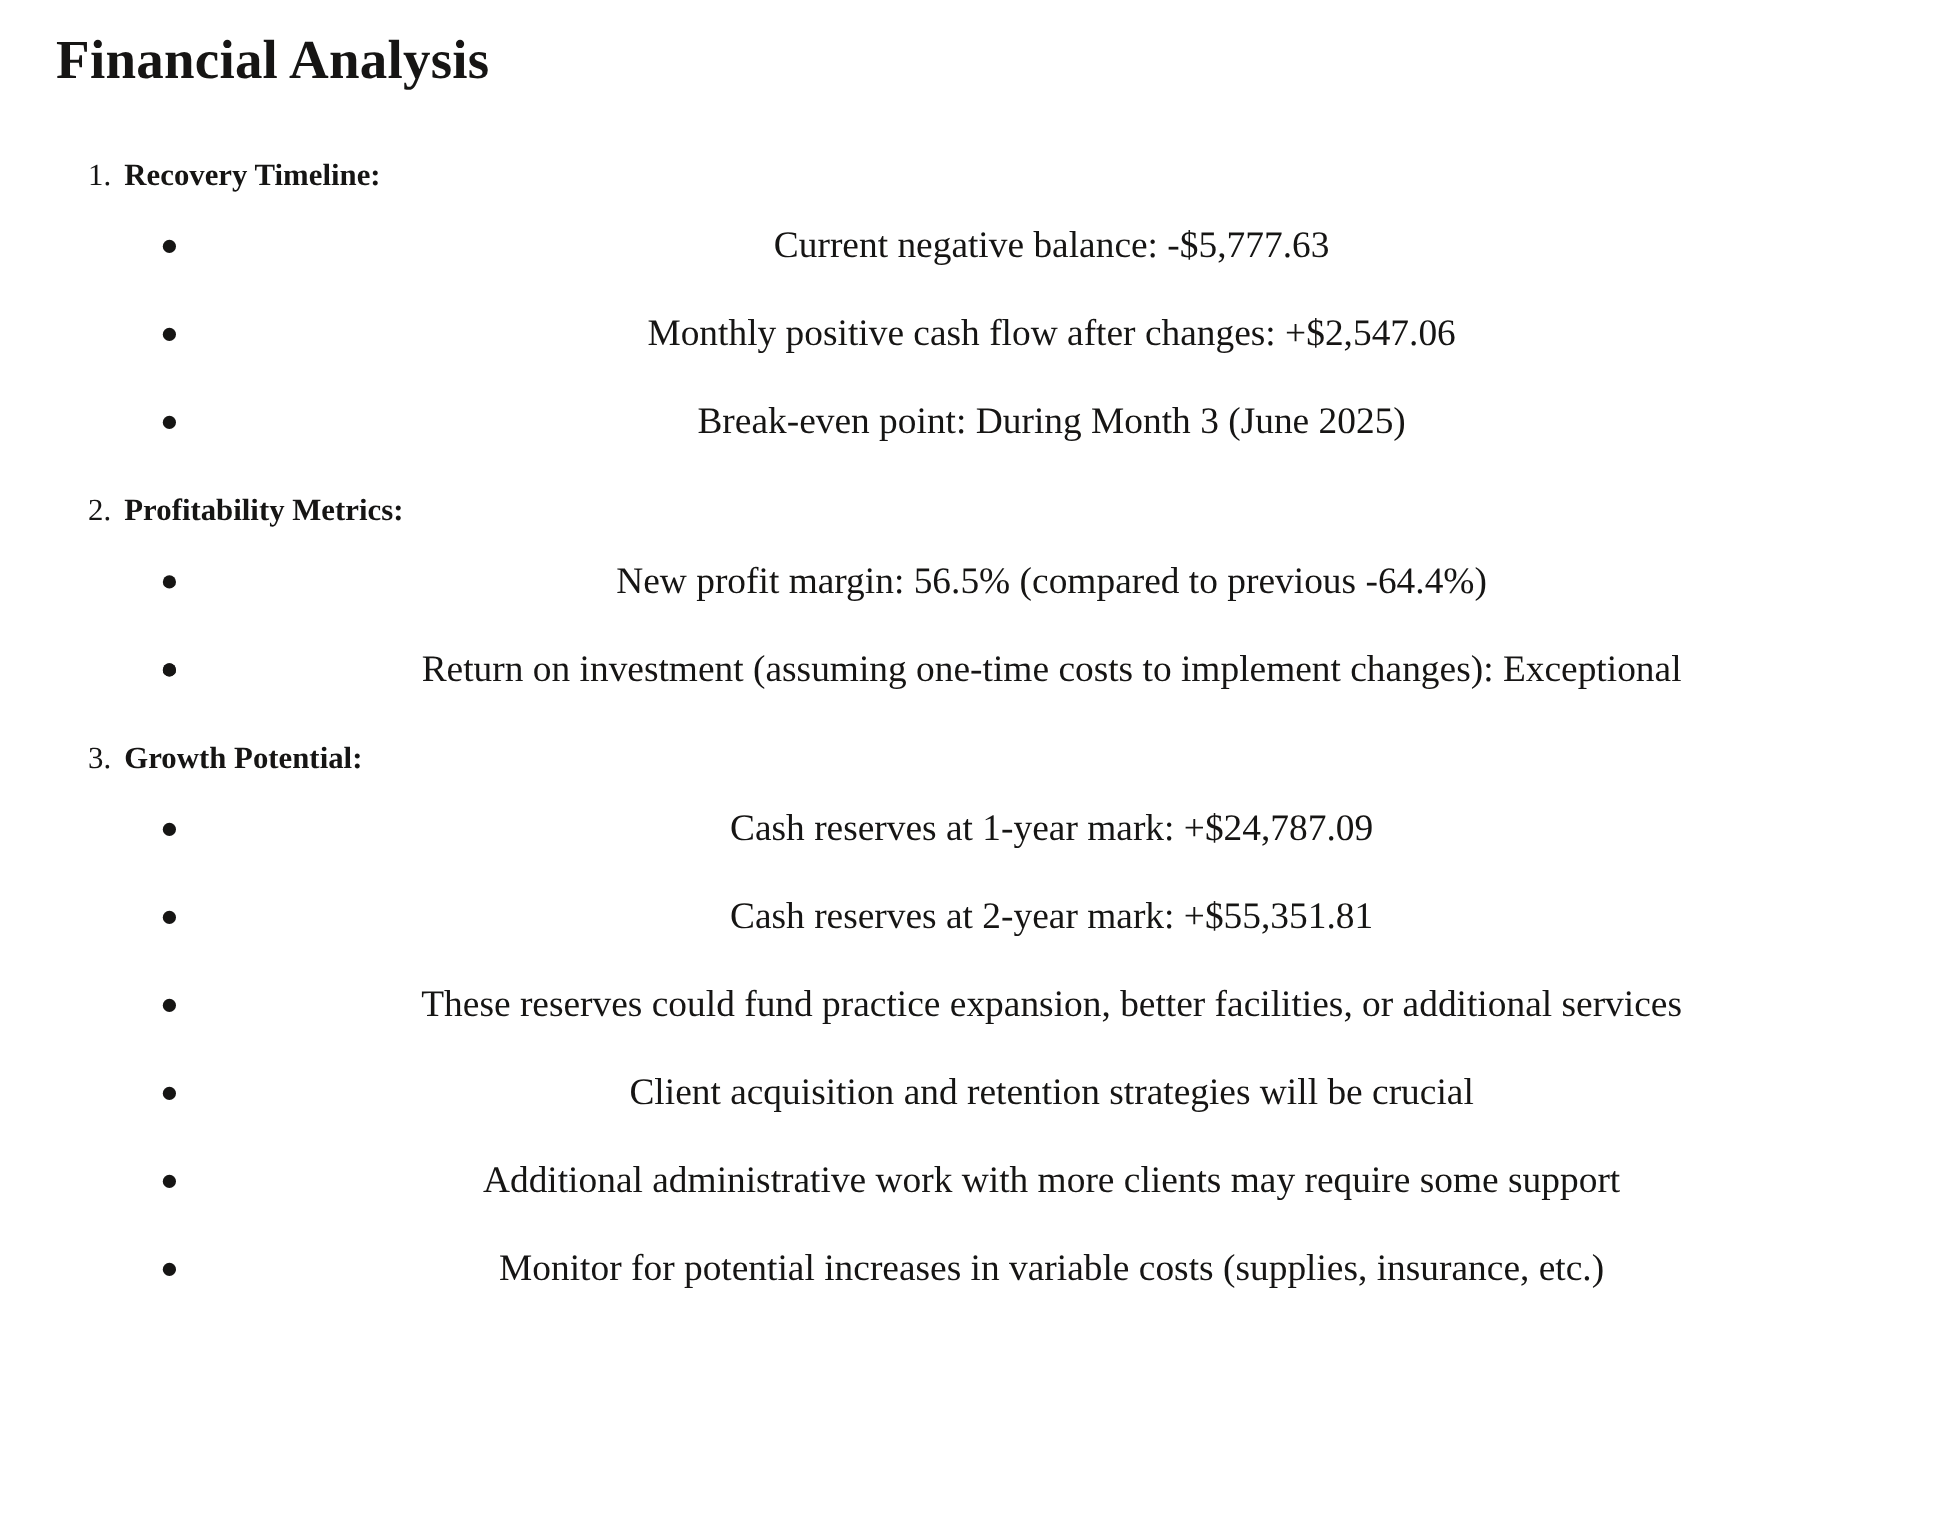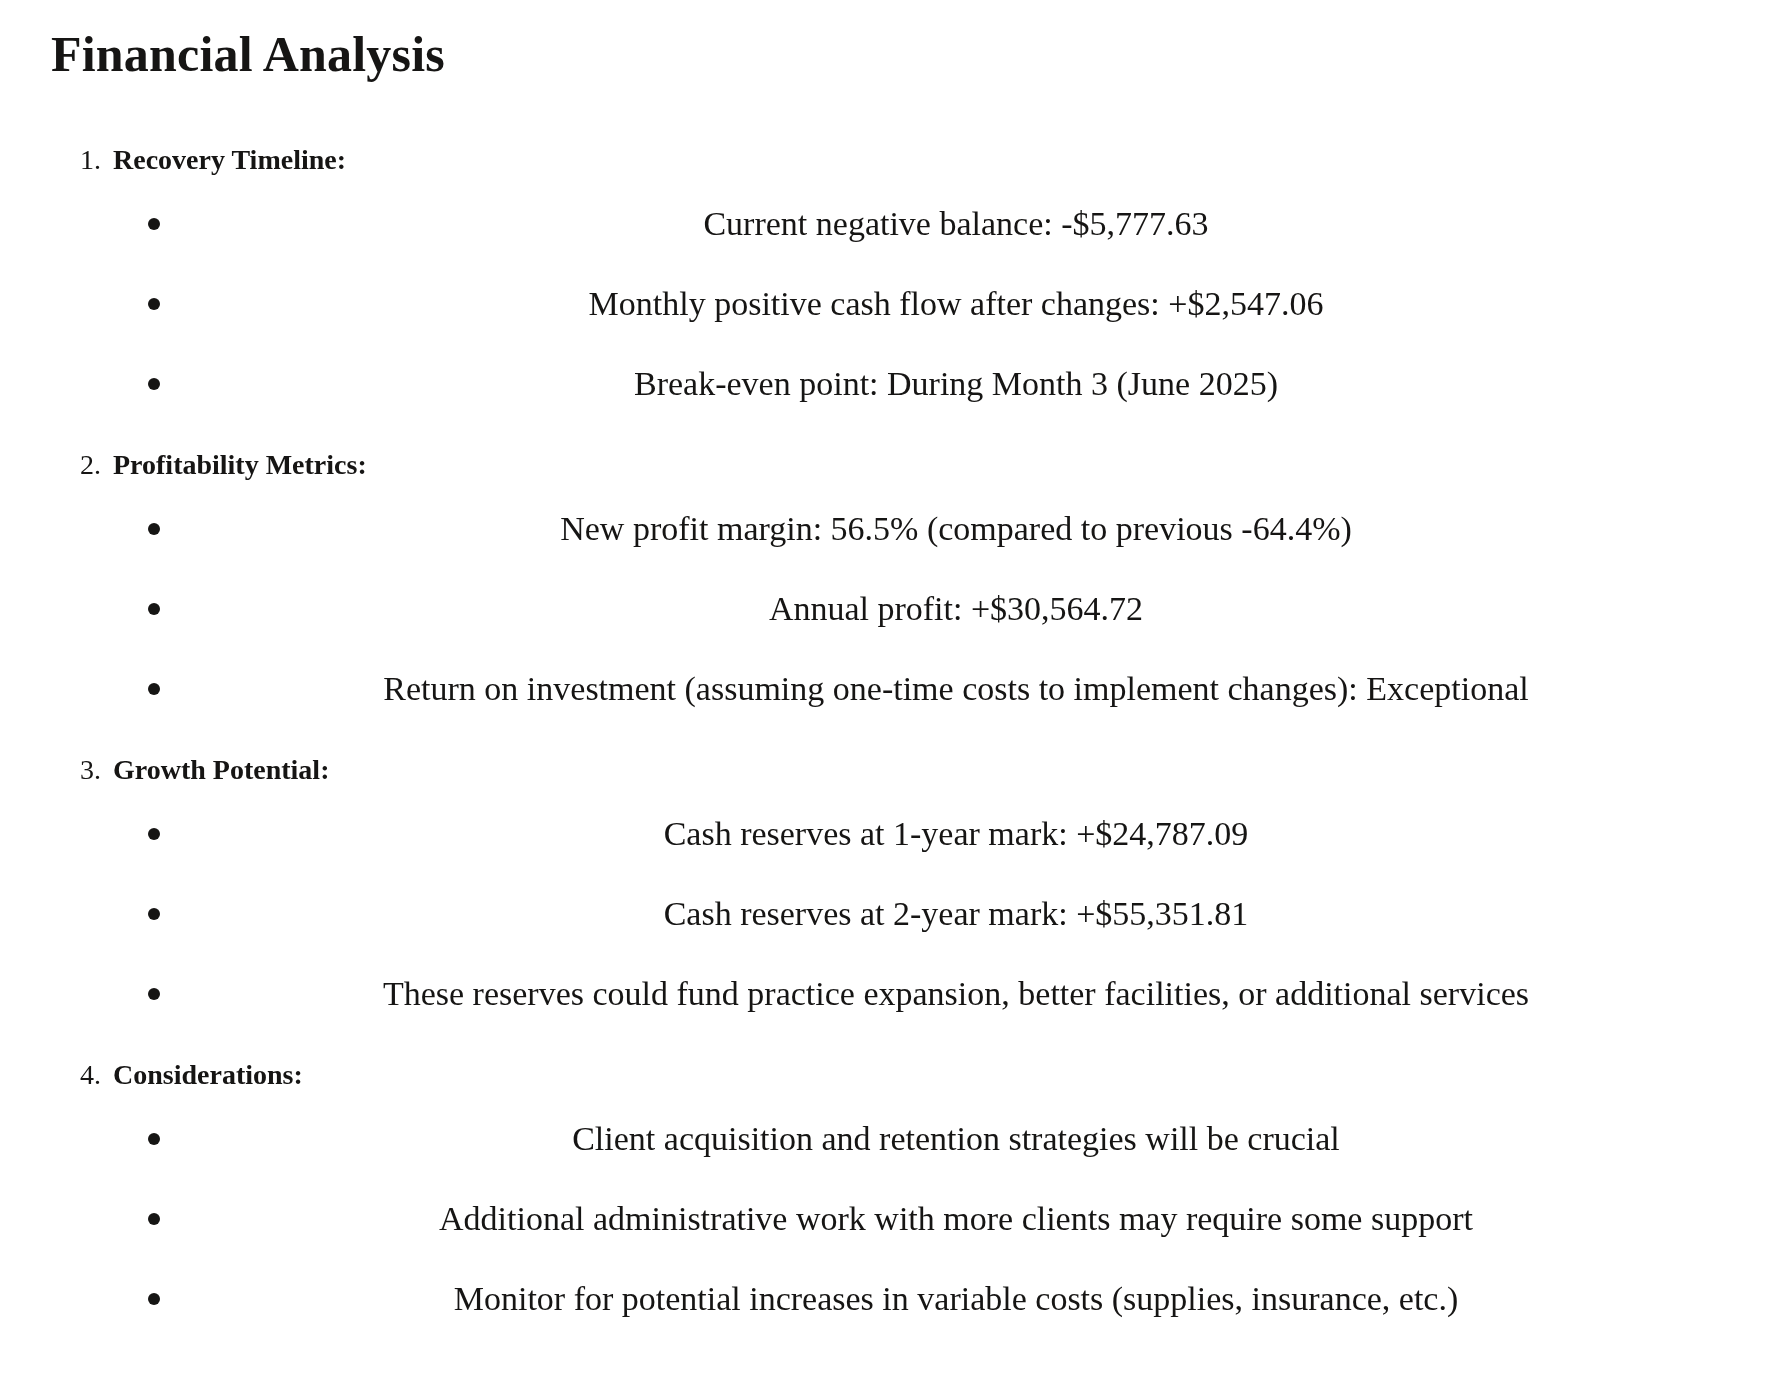--- a/index.html
+++ b/index.html
@@ -104,21 +104,20 @@
       <div class="section-heading">
         <span class="section-number">2.</span><span>Profitability Metrics:</span>
       </div>
       <ul class="section-bullets">
         <li class="bullet-item">
           <span class="bullet-dot"></span>
           <span>New profit margin: 56.5% (compared to previous -64.4%)</span>
         </li>
         <li class="bullet-item">
           <span class="bullet-dot"></span>
-          <span>Annual profit: +$30,564.72</span>
         </li>
         <li class="bullet-item">
           <span class="bullet-dot"></span>
           <span>Return on investment (assuming one-time costs to implement changes): Exceptional</span>
         </li>
       </ul>
     </li>
 
     <li class="section">
       <div class="section-heading">
@@ -134,23 +133,20 @@
           <span>Cash reserves at 2-year mark: +$55,351.81</span>
         </li>
         <li class="bullet-item">
           <span class="bullet-dot"></span>
           <span>These reserves could fund practice expansion, better facilities, or additional services</span>
         </li>
       </ul>
     </li>
 
     <li class="section">
-      <div class="section-heading">
-        <span class="section-number">4.</span><span>Considerations:</span>
-      </div>
       <ul class="section-bullets">
         <li class="bullet-item">
           <span class="bullet-dot"></span>
           <span>Client acquisition and retention strategies will be crucial</span>
         </li>
         <li class="bullet-item">
           <span class="bullet-dot"></span>
           <span>Additional administrative work with more clients may require some support</span>
         </li>
         <li class="bullet-item">

